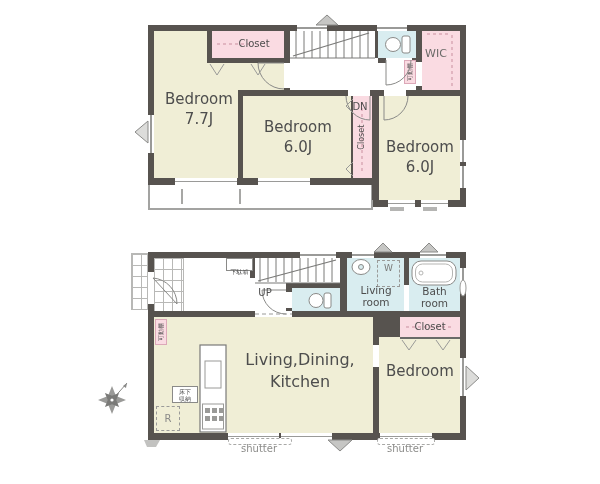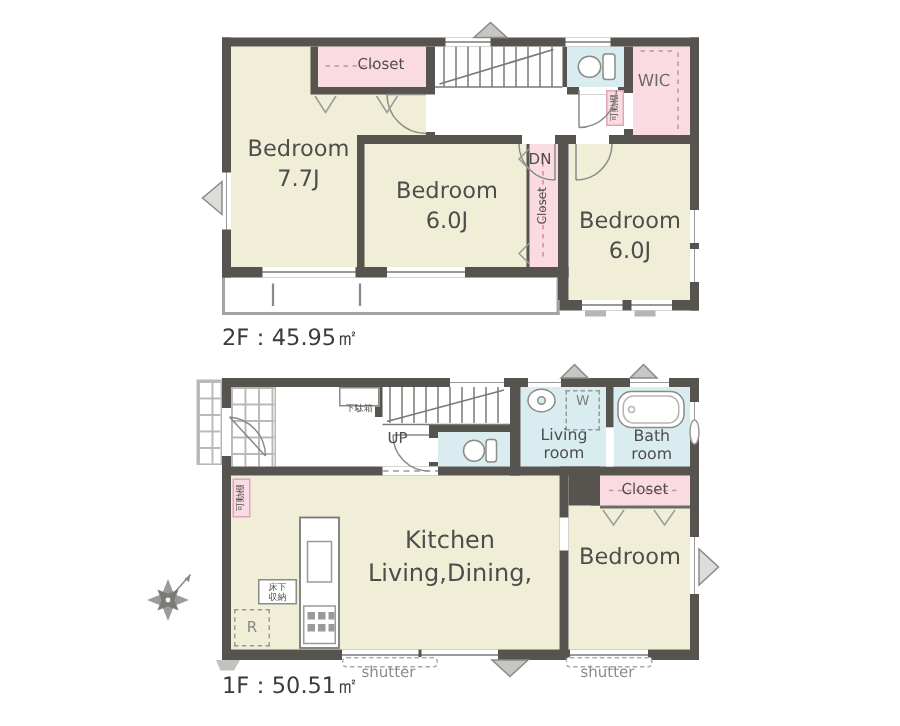--- a/index.html
+++ b/index.html
@@ -272,34 +272,32 @@
   <div class="lbl" style="left:379px;top:138px;width:82px;font-size:15px;">
     <div>Bedroom</div>
       <div>6.0J</div>
   </div>
   <div class="lbl" style="left:224px;top:37px;width:60px;font-size:10px;">Closet</div>
   <div class="vflex" style="left:350px;top:114px;width:25px;height:46px;">
     <span class="lbl" style="position:static;font-size:8px;">Closet</span>
   </div>
   <div class="lbl" style="left:420px;top:47px;width:32px;font-size:11px;color:#6a6a68;">WIC</div>
   <div class="lbl" style="left:346px;top:52px;width:28px;font-size:10px;margin-top:48px;">DN</div>
-  <div class="lbl" style="left:148px;top:216px;width:160px;font-size:15px;color:#3b3b3b;text-align:left;">2F：45.95㎡</div>
 
   <div class="lbl" style="left:250px;top:286px;width:30px;font-size:10px;">UP</div>
   <div class="lbl" style="left:347px;top:285px;width:58px;font-size:10.5px;line-height:1.1;">
     <div>Living</div>
       <div>room</div>
   </div>
   <div class="lbl" style="left:409px;top:286px;width:51px;font-size:10.5px;line-height:1.1;">
     <div>Bath</div>
       <div>room</div>
   </div>
   <div class="lbl" style="left:400px;top:320px;width:60px;font-size:10px;">Closet</div>
   <div class="lbl" style="left:220px;top:349px;width:160px;font-size:16px;line-height:1.35;">
-    <div>Kitchen</div>
-      <div>Living,Dining,</div>
+    <div>Living,Dining,</div>
+      <div>Kitchen</div>
   </div>
   <div class="lbl" style="left:379px;top:362px;width:82px;font-size:15px;">
     <div>Bedroom</div>
   </div>
-  <div class="lbl" style="left:148px;top:448px;width:170px;font-size:15px;color:#3b3b3b;text-align:left;">1F：50.51㎡</div>
 
 </div>
 
 </body></html>

